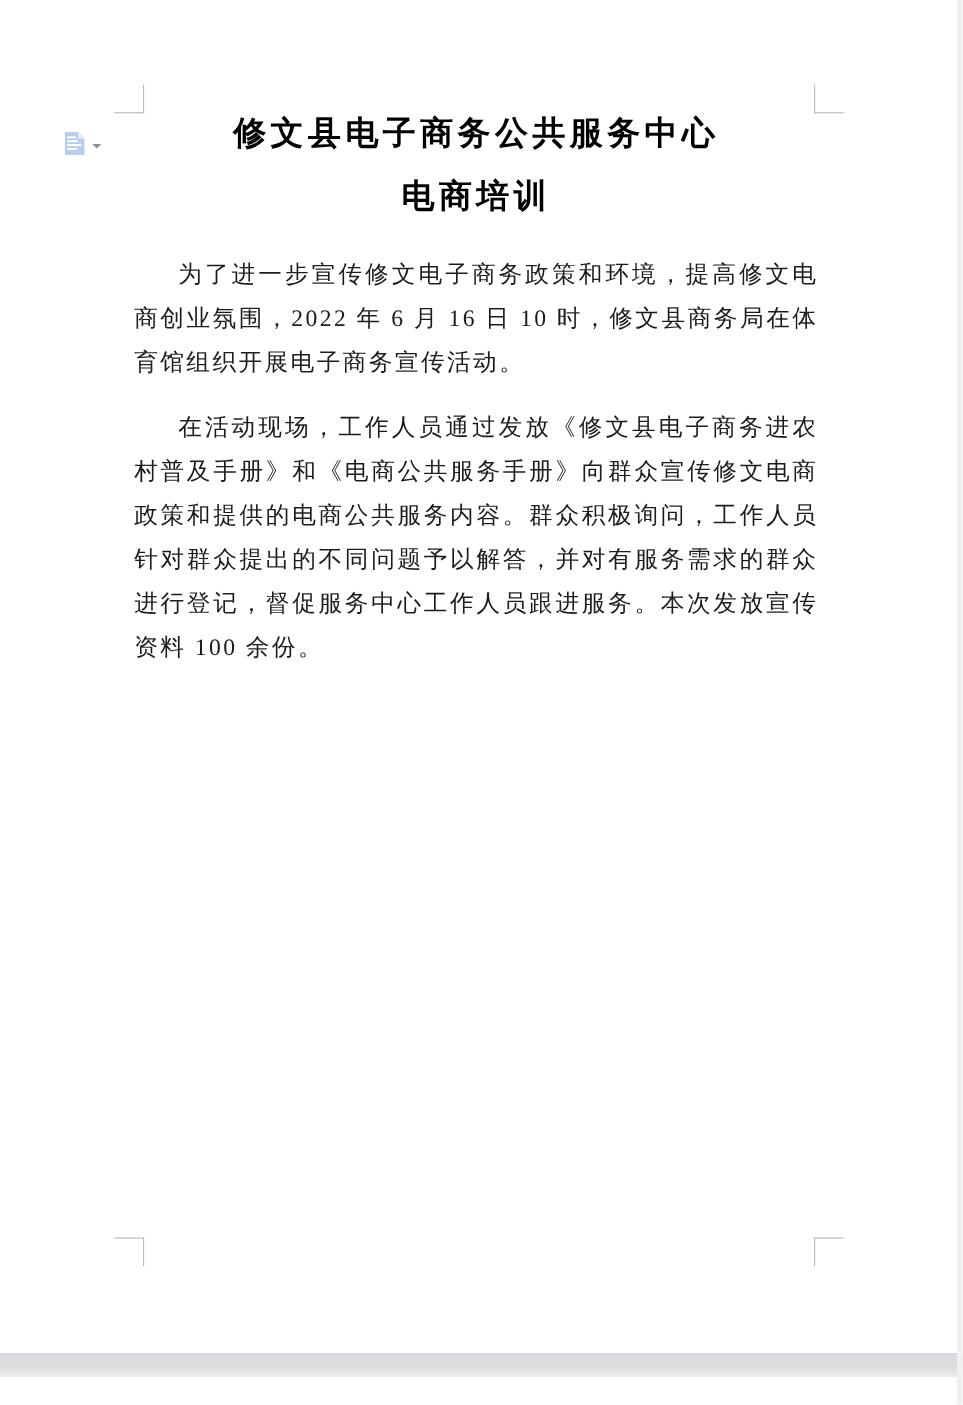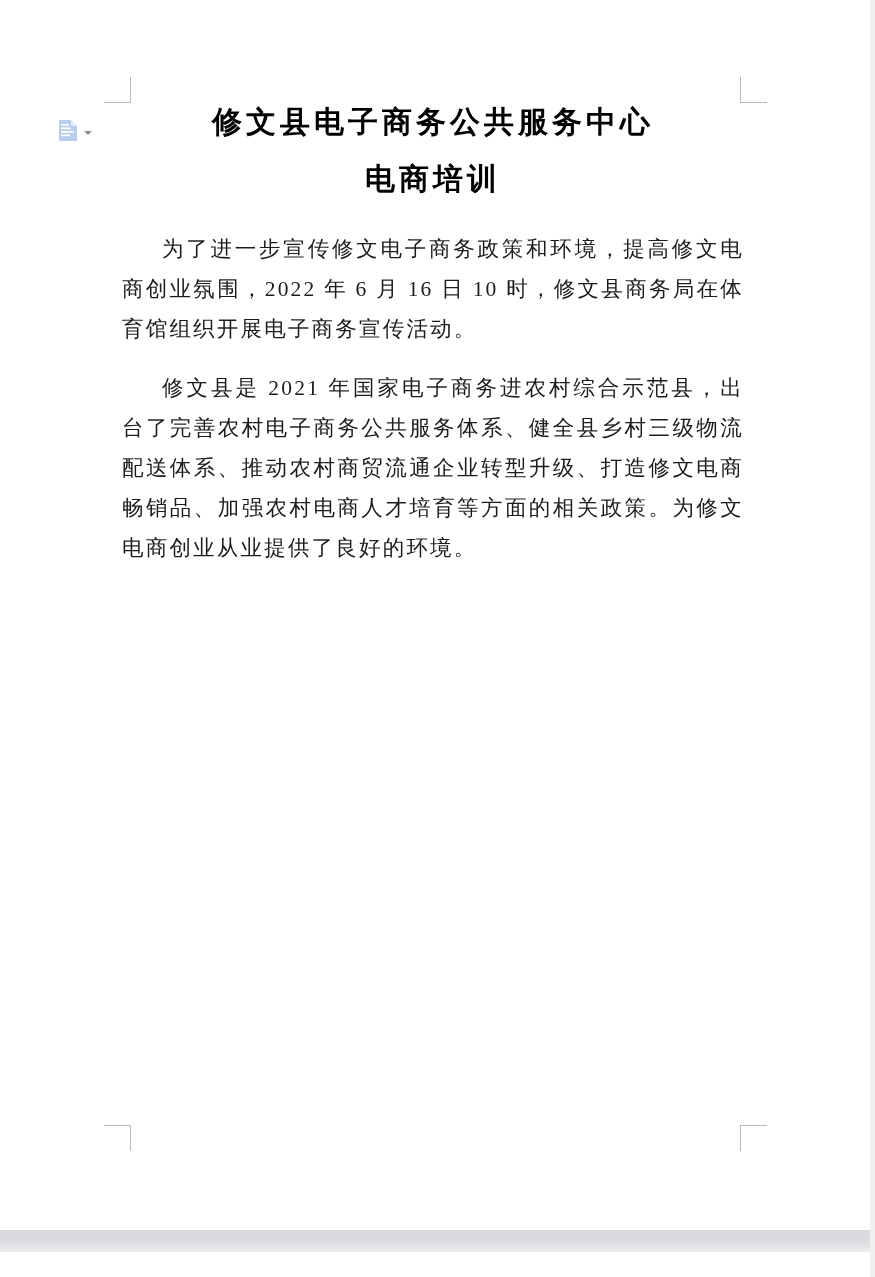--- a/index.html
+++ b/index.html
@@ -138,20 +138,20 @@
     </span>
     <span class="caret"></span>
   </button>
 
   <div class="text-area">
     <h1 class="doc-title">
       <div>修文县电子商务公共服务中心</div>
       <div>电商培训</div>
     </h1>
     <p class="body-par first">为了进一步宣传修文电子商务政策和环境，提高修文电商创业氛围，2022 年 6 月 16 日 10 时，修文县商务局在体育馆组织开展电子商务宣传活动。</p>
-    <p class="body-par">修文县是 2021 年国家电子商务进农村综合示范县，出台了完善农村电子商务公共服务体系、健全县乡村三级物流配送体系、推动农村商贸流通企业转型升级、打造修文电商畅销品、加强农村电商人才培育等方面的相关政策。为修文电商创业从业提供了良好的环境。</p>
+    <p class="body-par">在活动现场，工作人员通过发放《修文县电子商务进农村普及手册》和《电商公共服务手册》向群众宣传修文电商政策和提供的电商公共服务内容。群众积极询问，工作人员针对群众提出的不同问题予以解答，并对有服务需求的群众进行登记，督促服务中心工作人员跟进服务。本次发放宣传资料 100 余份。</p>
   </div>
 </div>
 
 <div class="page-gap"></div>
 <div class="next-page"></div>
 
 <div class="right-strip"></div>
 
 </body></html>

